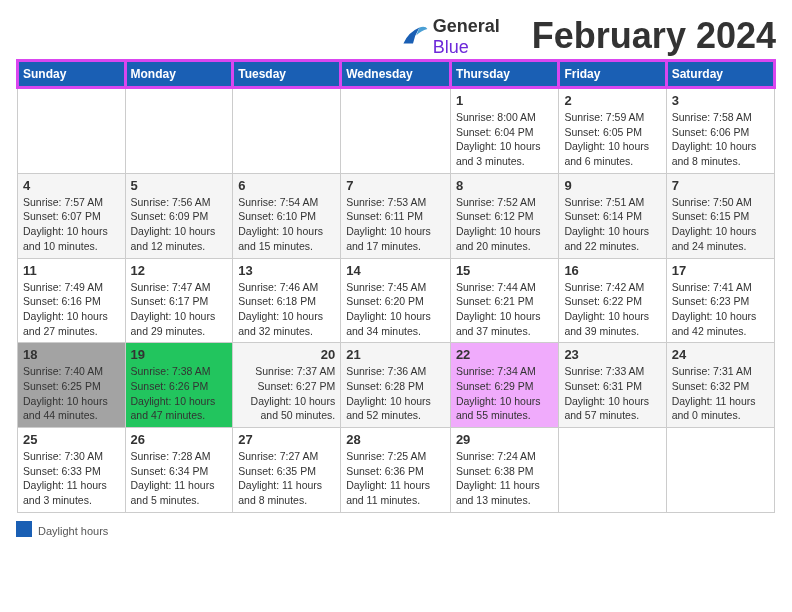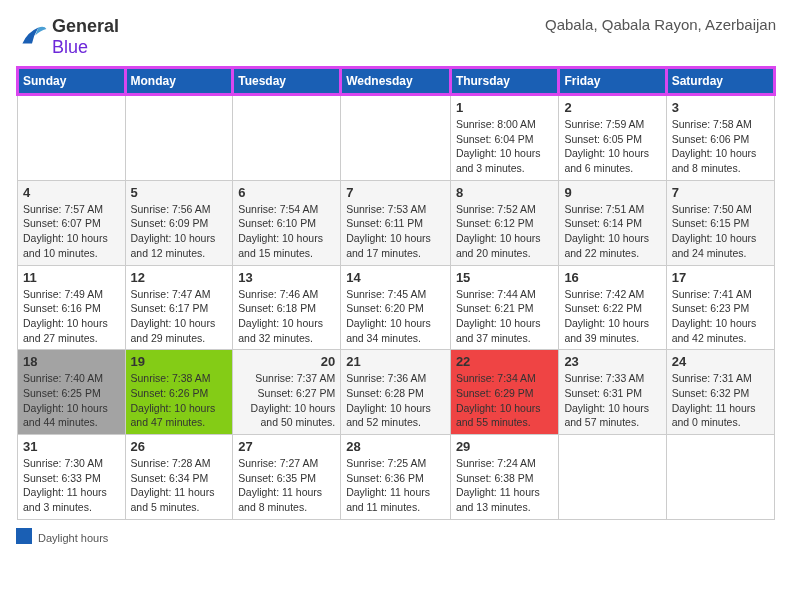--- a/index.html
+++ b/index.html
@@ -6,22 +6,22 @@
     body {
       font-family: Arial, sans-serif;
       background: #fff;
       width: 792px;
       min-height: 612px;
       padding: 16px;
     }
     .header {
       display: flex;
       align-items: flex-start;
-      justify-content: space-between;
-      margin-bottom: 8px;
+      justify-content: flex-end;
+      margin-bottom: 1px;
       gap: 32px;
     }
     .logo {
       display: flex;
       align-items: center;
       gap: 4px;
     }
     .logo-bird {
       width: 32px;
       height: 32px;
@@ -101,21 +101,21 @@
     <svg class="logo-bird" viewBox="0 0 40 40" xmlns="http://www.w3.org/2000/svg">
       <path d="M8 28 Q14 14 28 8 Q22 18 20 28 Z" fill="#1a5fb4"></path>
       <path d="M28 8 Q36 6 38 10 Q30 12 24 18 Z" fill="#4a9fd4"></path>
     </svg>
     <div>
       <div style="font-size:18px;font-weight:bold;color:#333;">General</div>
       <div style="font-size:18px;font-weight:normal;color:#6d28d9;">Blue</div>
     </div>
   </div>
   <div class="title-block">
-    <div class="location">Qabala, Qabala Rayon, Azerbaijan</div>
+    <div class="month-title">February 2024</div>
   </div>
 </div>
 
 <table class="calendar">
   <thead>
     <tr>
     <th>Sunday</th>
         <th>Monday</th>
         <th>Tuesday</th>
         <th>Wednesday</th>
@@ -201,48 +201,48 @@
         <td>
           <div class="day-number">17</div>
           <div class="day-info">Sunrise: 7:41 AM<br>Sunset: 6:23 PM<br>Daylight: 10 hours<br>and 42 minutes.</div>
         </td>
       </tr>
       <tr>
         <td style="background: #a3a3a3;">
           <div class="day-number">18</div>
           <div class="day-info">Sunrise: 7:40 AM<br>Sunset: 6:25 PM<br>Daylight: 10 hours<br>and 44 minutes.</div>
         </td>
-        <td style="background: #84cc16;">
+        <td style="background: #22c55e;">
           <div class="day-number">19</div>
           <div class="day-info">Sunrise: 7:38 AM<br>Sunset: 6:26 PM<br>Daylight: 10 hours<br>and 47 minutes.</div>
         </td>
         <td style="background: rgb(245, 245, 245); text-align: right;">
           <div class="day-number">20</div>
           <div class="day-info">Sunrise: 7:37 AM<br>Sunset: 6:27 PM<br>Daylight: 10 hours<br>and 50 minutes.</div>
         </td>
         <td style="background: rgb(245, 245, 245); margin-top: 48px;">
           <div class="day-number">21</div>
           <div class="day-info">Sunrise: 7:36 AM<br>Sunset: 6:28 PM<br>Daylight: 10 hours<br>and 52 minutes.</div>
         </td>
-        <td style="background: #ef4444;">
+        <td style="background: #f0abfc;">
           <div class="day-number">22</div>
           <div class="day-info">Sunrise: 7:34 AM<br>Sunset: 6:29 PM<br>Daylight: 10 hours<br>and 55 minutes.</div>
         </td>
         <td style="background: rgb(245, 245, 245);">
           <div class="day-number">23</div>
           <div class="day-info">Sunrise: 7:33 AM<br>Sunset: 6:31 PM<br>Daylight: 10 hours<br>and 57 minutes.</div>
         </td>
         <td style="background: rgb(245, 245, 245);">
           <div class="day-number">24</div>
           <div class="day-info">Sunrise: 7:31 AM<br>Sunset: 6:32 PM<br>Daylight: 11 hours<br>and 0 minutes.</div>
         </td>
       </tr>
       <tr>
         <td>
-          <div class="day-number">31</div>
+          <div class="day-number">25</div>
           <div class="day-info">Sunrise: 7:30 AM<br>Sunset: 6:33 PM<br>Daylight: 11 hours<br>and 3 minutes.</div>
         </td>
         <td>
           <div class="day-number">26</div>
           <div class="day-info">Sunrise: 7:28 AM<br>Sunset: 6:34 PM<br>Daylight: 11 hours<br>and 5 minutes.</div>
         </td>
         <td>
           <div class="day-number">27</div>
           <div class="day-info">Sunrise: 7:27 AM<br>Sunset: 6:35 PM<br>Daylight: 11 hours<br>and 8 minutes.</div>
         </td>

